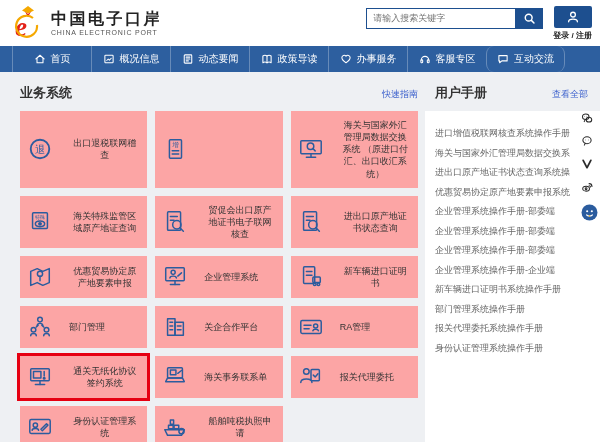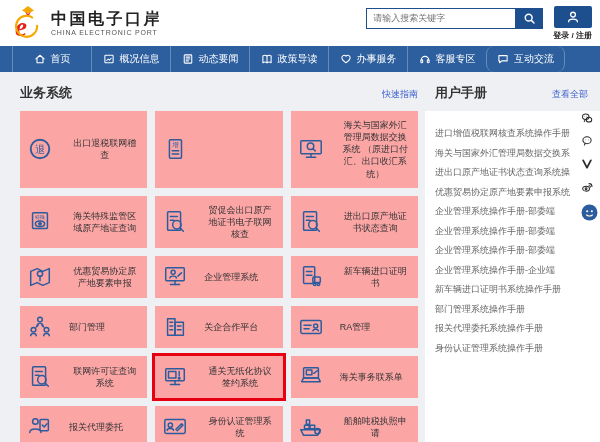--- a/index.html
+++ b/index.html
@@ -300,32 +300,20 @@
       <span class="ic card-ic">
         <svg viewBox="0 0 28 28" width="26" height="26" fill="none" stroke="currentColor" stroke-width="1.6" stroke-linecap="round" stroke-linejoin="round">
           <rect x="3" y="7" width="22" height="14" rx="1.5"></rect>
           <line x1="6.5" y1="12" x2="14" y2="12"></line>
           <line x1="6.5" y1="16" x2="12" y2="16"></line>
           <circle cx="19" cy="13" r="2.2"></circle>
           <path d="M16 18c.5-2.2 5.5-2.2 6 0"></path>
         </svg>
       </span>
       <span class="card-label">RA管理</span>
-    </div>
-    <div class="card">
-      <span class="ic card-ic">
-        <svg viewBox="0 0 28 28" width="26" height="26" fill="none" stroke="currentColor" stroke-width="1.6" stroke-linecap="round" stroke-linejoin="round">
-          <rect x="6" y="3" width="14" height="20" rx="1"></rect>
-          <line x1="9" y1="8" x2="16.5" y2="8"></line>
-          <line x1="9" y1="12" x2="13" y2="12"></line>
-          <circle cx="16" cy="17" r="4.5"></circle>
-          <line x1="19.2" y1="20.2" x2="23" y2="24"></line>
-        </svg>
-      </span>
-      <span class="card-label">联网许可证查询系统</span>
     </div>
     <div class="card hl">
       <span class="ic card-ic">
         <svg viewBox="0 0 28 28" width="26" height="26" fill="none" stroke="currentColor" stroke-width="1.6" stroke-linecap="round" stroke-linejoin="round">
           <rect x="4" y="5" width="20" height="13" rx="1"></rect>
           <rect x="7" y="8" width="8" height="7"></rect>
           <line x1="18.5" y1="8" x2="18.5" y2="13"></line>
           <circle cx="18.5" cy="15.3" r="0.9" fill="currentColor"></circle>
           <line x1="14" y1="18" x2="14" y2="22"></line>
           <line x1="9" y1="22" x2="19" y2="22"></line>

